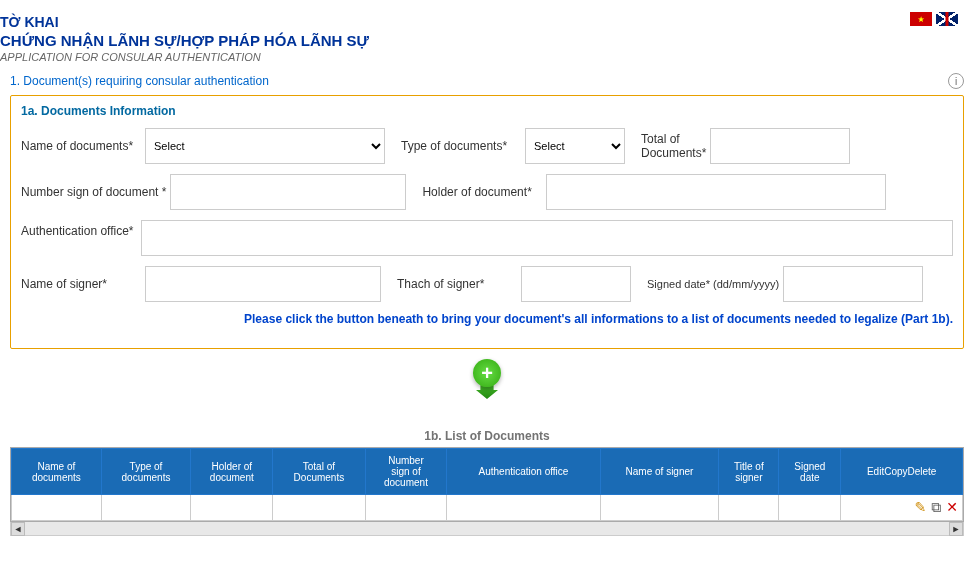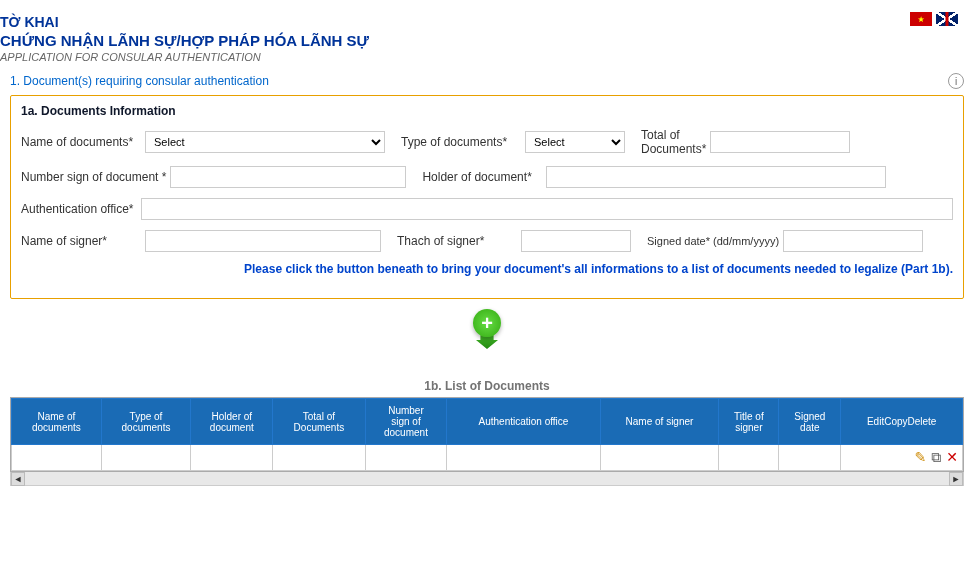--- a/index.html
+++ b/index.html
@@ -103,38 +103,38 @@
     }
     .documents-section {
       border: 1px solid #e8a000;
       margin: 2px 10px 10px 10px;
       border-radius: 2px;
       padding: 8px 10px 14px 10px;
     }
     .section-heading {
       font-weight: bold;
       font-size: 12px;
-      color: #0f172a;
+      color: #0369a1;
       margin-bottom: 10px;
     }
     .form-row {
       display: flex;
       align-items: center;
       margin-bottom: 10px;
       gap: 4px;
     }
     .form-label {
       font-size: 12px;
       color: #333;
       min-width: 120px;
       flex-shrink: 0;
     }
     .form-input {
       border: 1px solid #ccc;
-      height: 22px;
+      height: 36px;
       padding: 2px 4px;
       font-size: 11px;
       outline: none;
     }
     select.form-input {
       background: #fff;
       cursor: pointer;
     }
     .input-name-doc { width: 240px; }
     .input-type-doc { width: 100px; }

